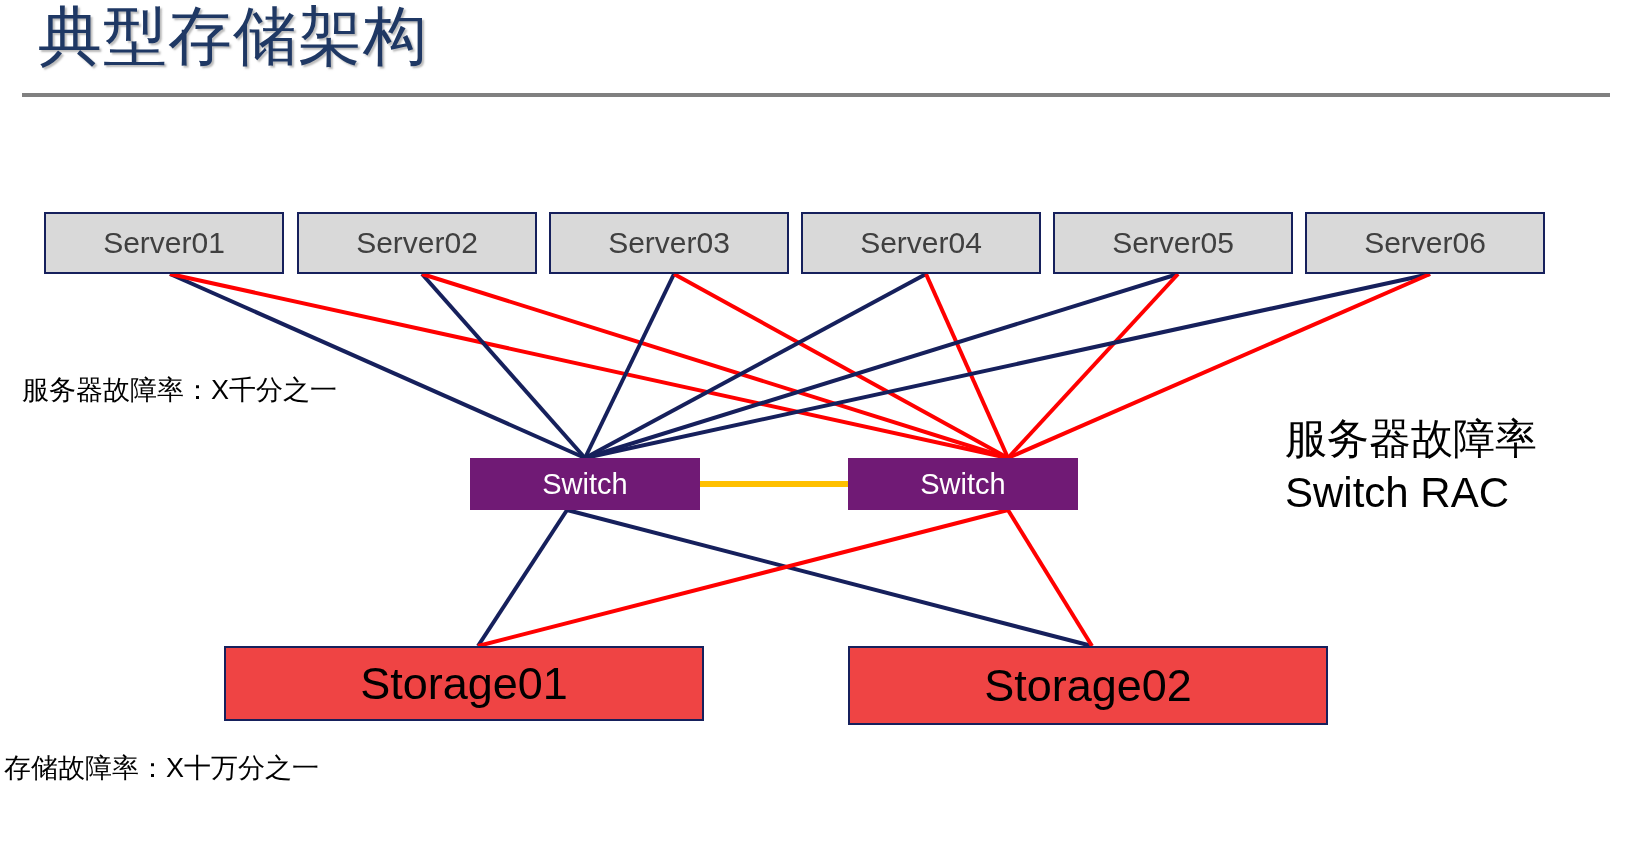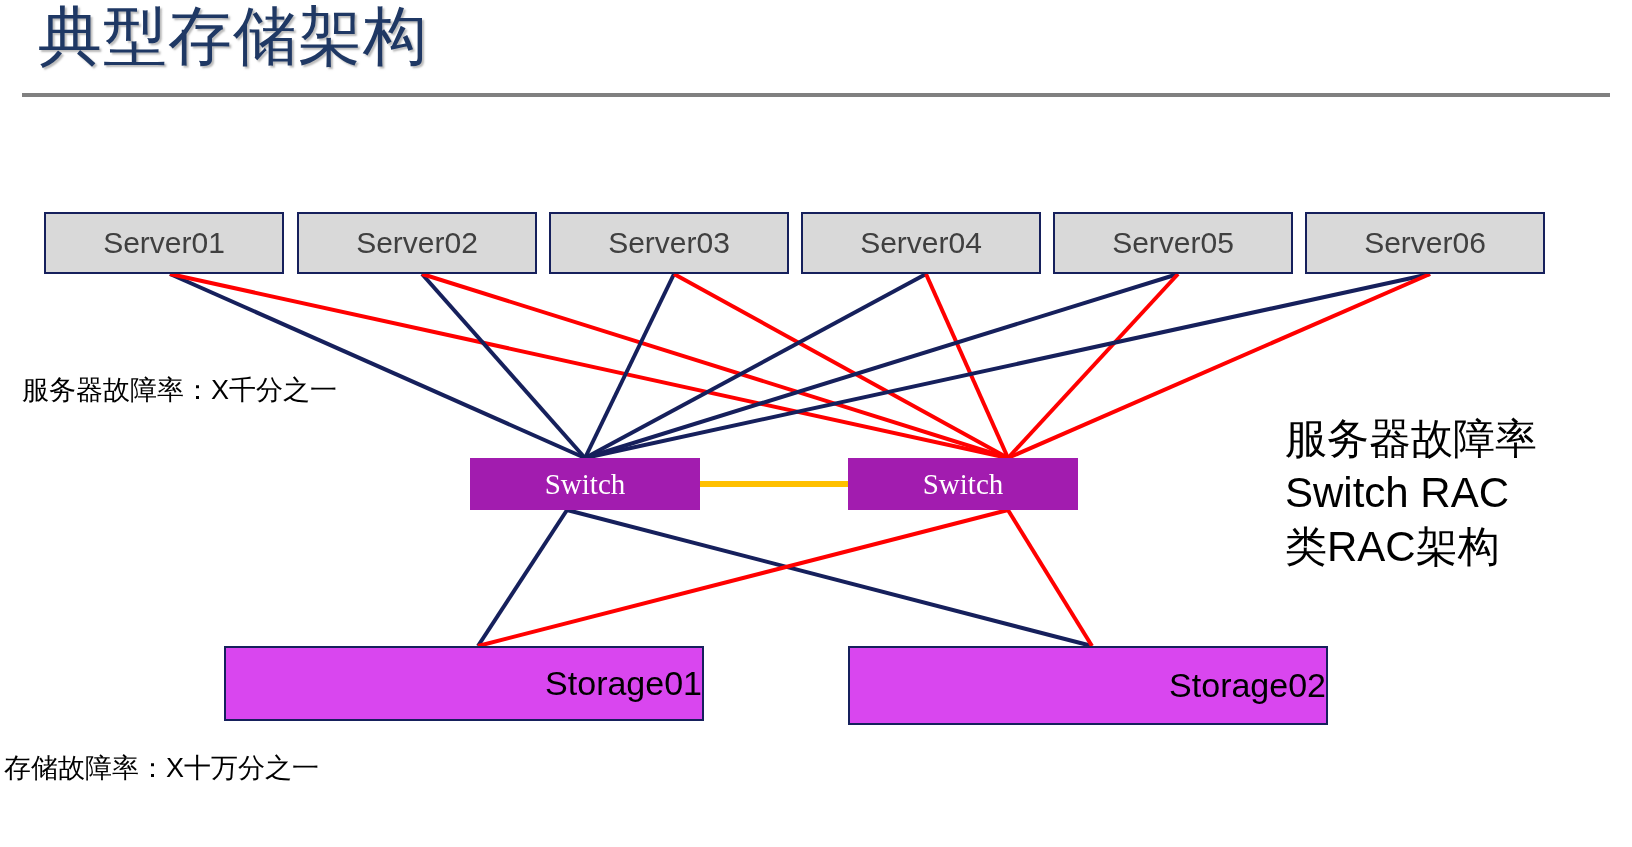--- a/index.html
+++ b/index.html
@@ -57,36 +57,34 @@
   }
   .server-box {
     background: #d9d9d9;
     border: 2px solid #16205c;
     font-size: 30px;
     color: #404040;
     height: 62px;
     width: 240px;
   }
   .switch-box {
-    background: #a21caf;
+    background: #701a75;
     border: none;
     color: #ffffff;
     font-size: 29px;
     height: 52px;
     width: 230px;
-    font-family: Liberation Serif, serif;
   }
   .storage-box {
-    background: #d946ef;
+    background: #ef4444;
     border: 2px solid #16205c;
-    font-size: 34px;
+    font-size: 45px;
     color: #000000;
     height: 75px;
     width: 480px;
-    justify-content: flex-end;
   }
   
   .note {
     position: absolute;
     font-size: 27px;
     color: #000000;
     white-space: nowrap;
   }
   #note-server { left: 22px; top: 372px; }
   #note-storage { left: 4px; top: 750px; }
@@ -167,16 +165,15 @@
         <span>Storage02</span>
       </div>
     </div>
 
   <div class="note" id="note-server">服务器故障率：X千分之一</div>
   <div class="note" id="note-storage">存储故障率：X十万分之一</div>
 
   <div id="cluster-note">
       <div>服务器故障率</div>
       <div>Switch RAC</div>
-      <div>类RAC架构</div>
     </div>
 
 </div>
 
 </body></html>

